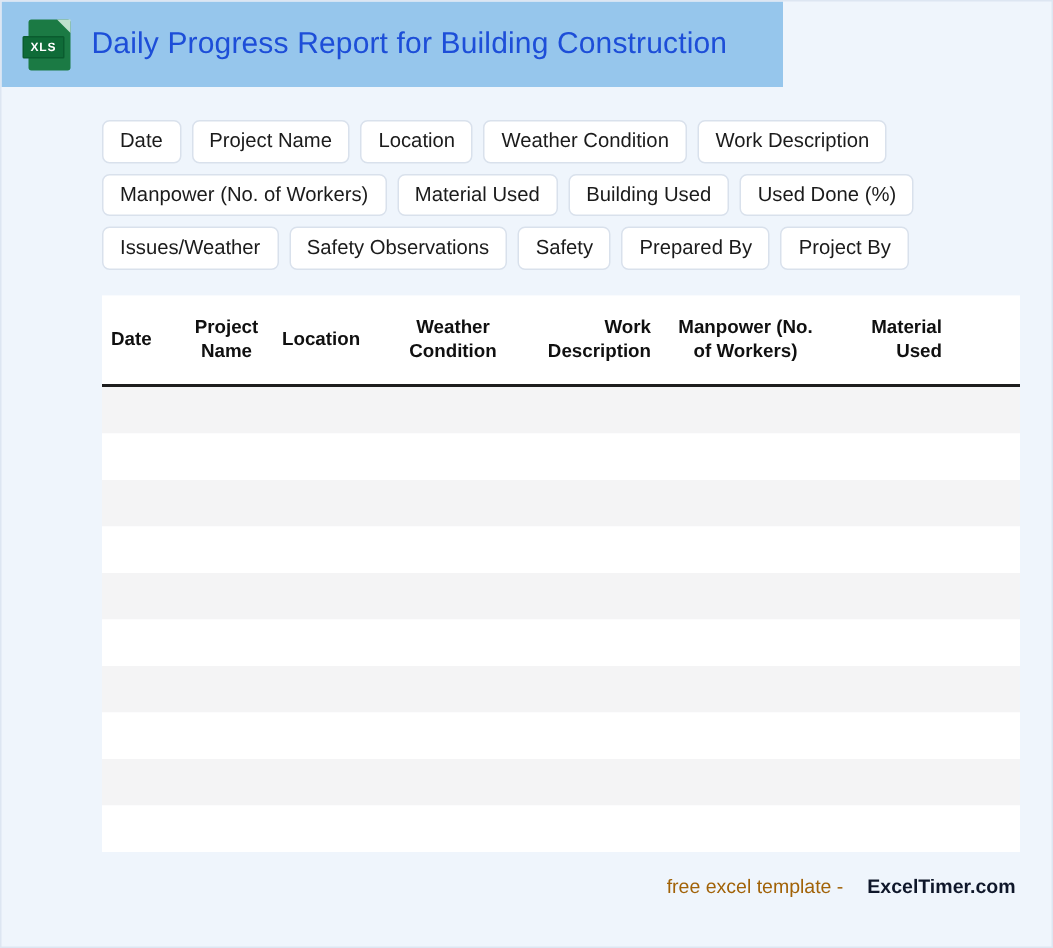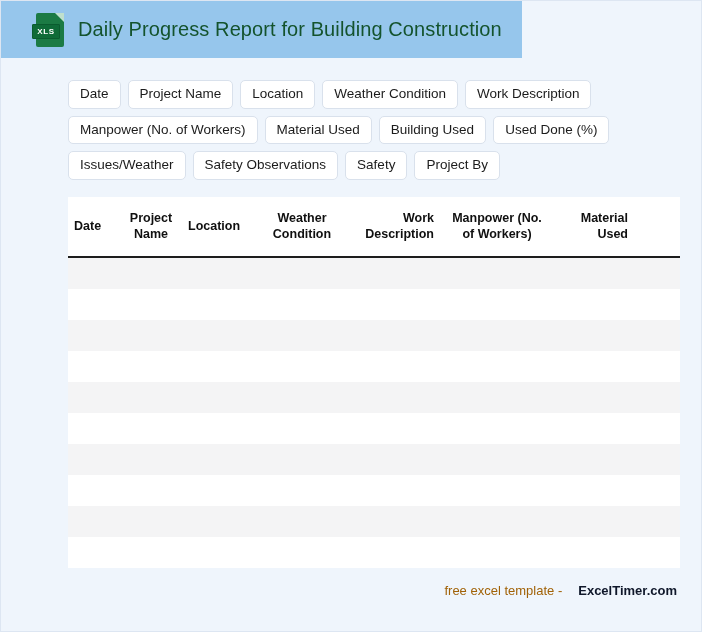--- a/index.html
+++ b/index.html
@@ -27,21 +27,21 @@
   #title-bar {
     position: absolute;
     left: 0;
     top: 0;
     width: 521px;
     height: 57px;
     background: #96c6ec;
     display: flex;
     align-items: center;
     box-sizing: border-box;
-    padding-left: 35px;
+    padding-left: 18px;
   }
   #xls-icon {
     position: relative;
     width: 28px;
     height: 34px;
     flex: 0 0 auto;
     margin-right: 14px;
   }
   #xls-icon .doc {
     position: absolute;
@@ -72,21 +72,21 @@
     border-radius: 1px;
     color: #ffffff;
     font-size: 8px;
     font-weight: bold;
     letter-spacing: 0.6px;
     line-height: 13px;
     text-align: center;
     font-family: "Liberation Sans", sans-serif;
   }
   #doc-title {
-    color: #14532d;
+    color: #1d4ed8;
     font-size: 20px;
     font-weight: 400;
     letter-spacing: 0.1px;
     white-space: nowrap;
     text-align: center;
   }
 
   
   #tag-area {
     position: absolute;
@@ -192,20 +192,21 @@
     <div class="tag-row">
       <span class="tag">Manpower (No. of Workers)</span>
       <span class="tag">Material Used</span>
       <span class="tag">Building Used</span>
       <span class="tag">Used Done (%)</span>
     </div>
     <div class="tag-row">
       <span class="tag">Issues/Weather</span>
       <span class="tag">Safety Observations</span>
       <span class="tag">Safety</span>
+      <span class="tag">Prepared By</span>
       <span class="tag">Project By</span>
     </div>
   </div>
 
   <div id="data-table">
     <div id="table-head">
         <div class="th a-left" style="width: 52px; flex: 0 0 52px;">Date</div>
         <div class="th a-center" style="width: 62px; flex: 0 0 62px;">Project Name</div>
         <div class="th a-left" style="width: 74px; flex: 0 0 74px;">Location</div>
         <div class="th a-center" style="width: 92px; flex: 0 0 92px;">Weather Condition</div>

